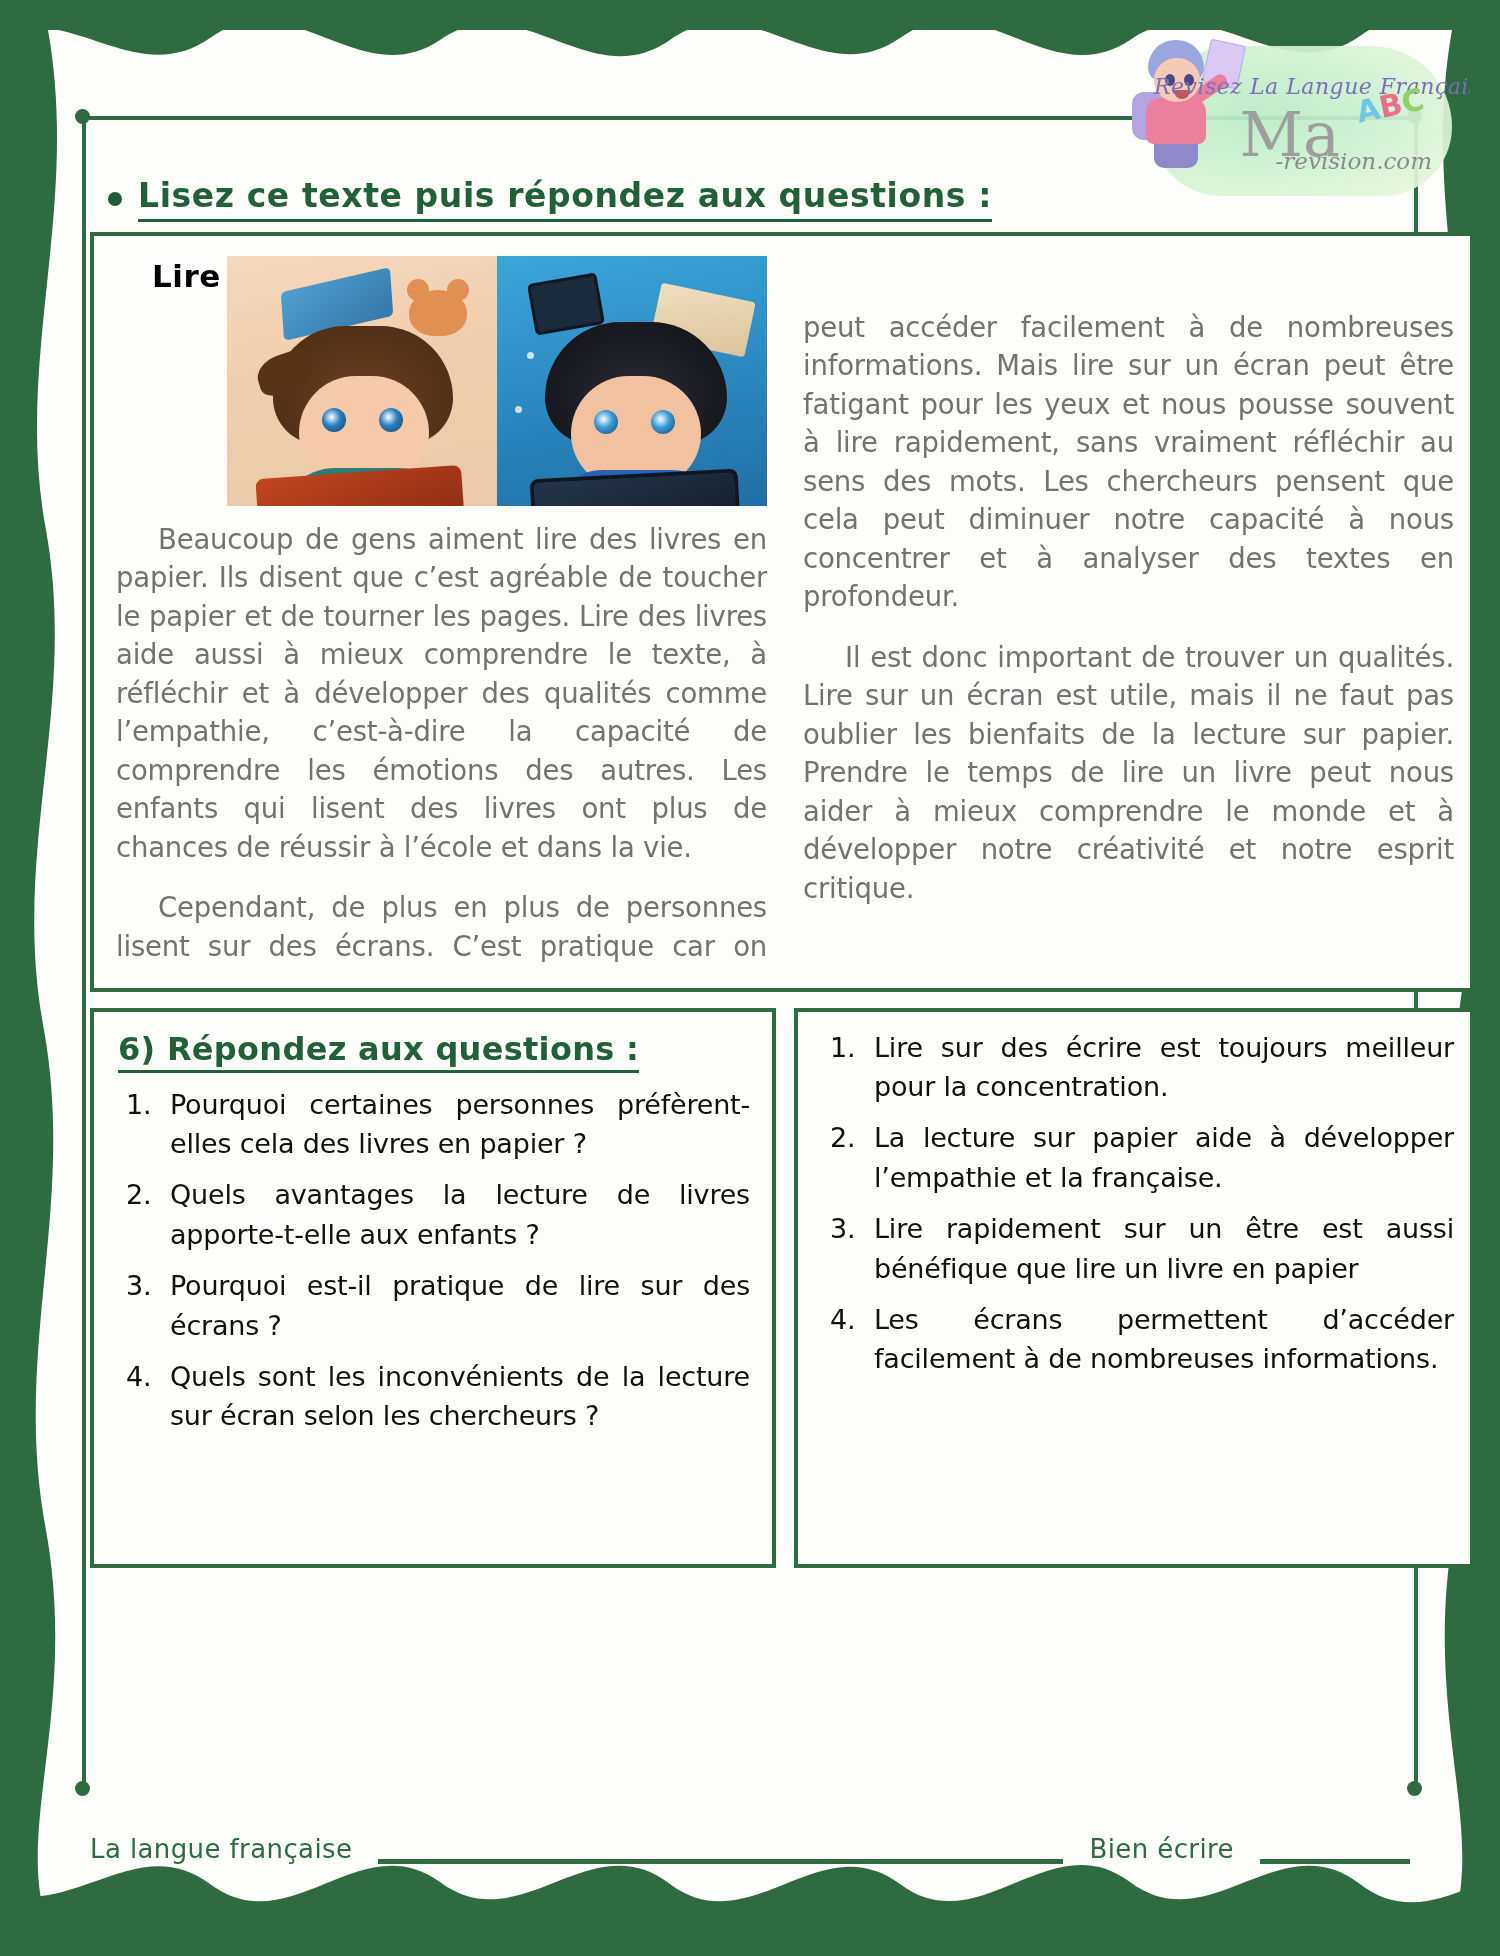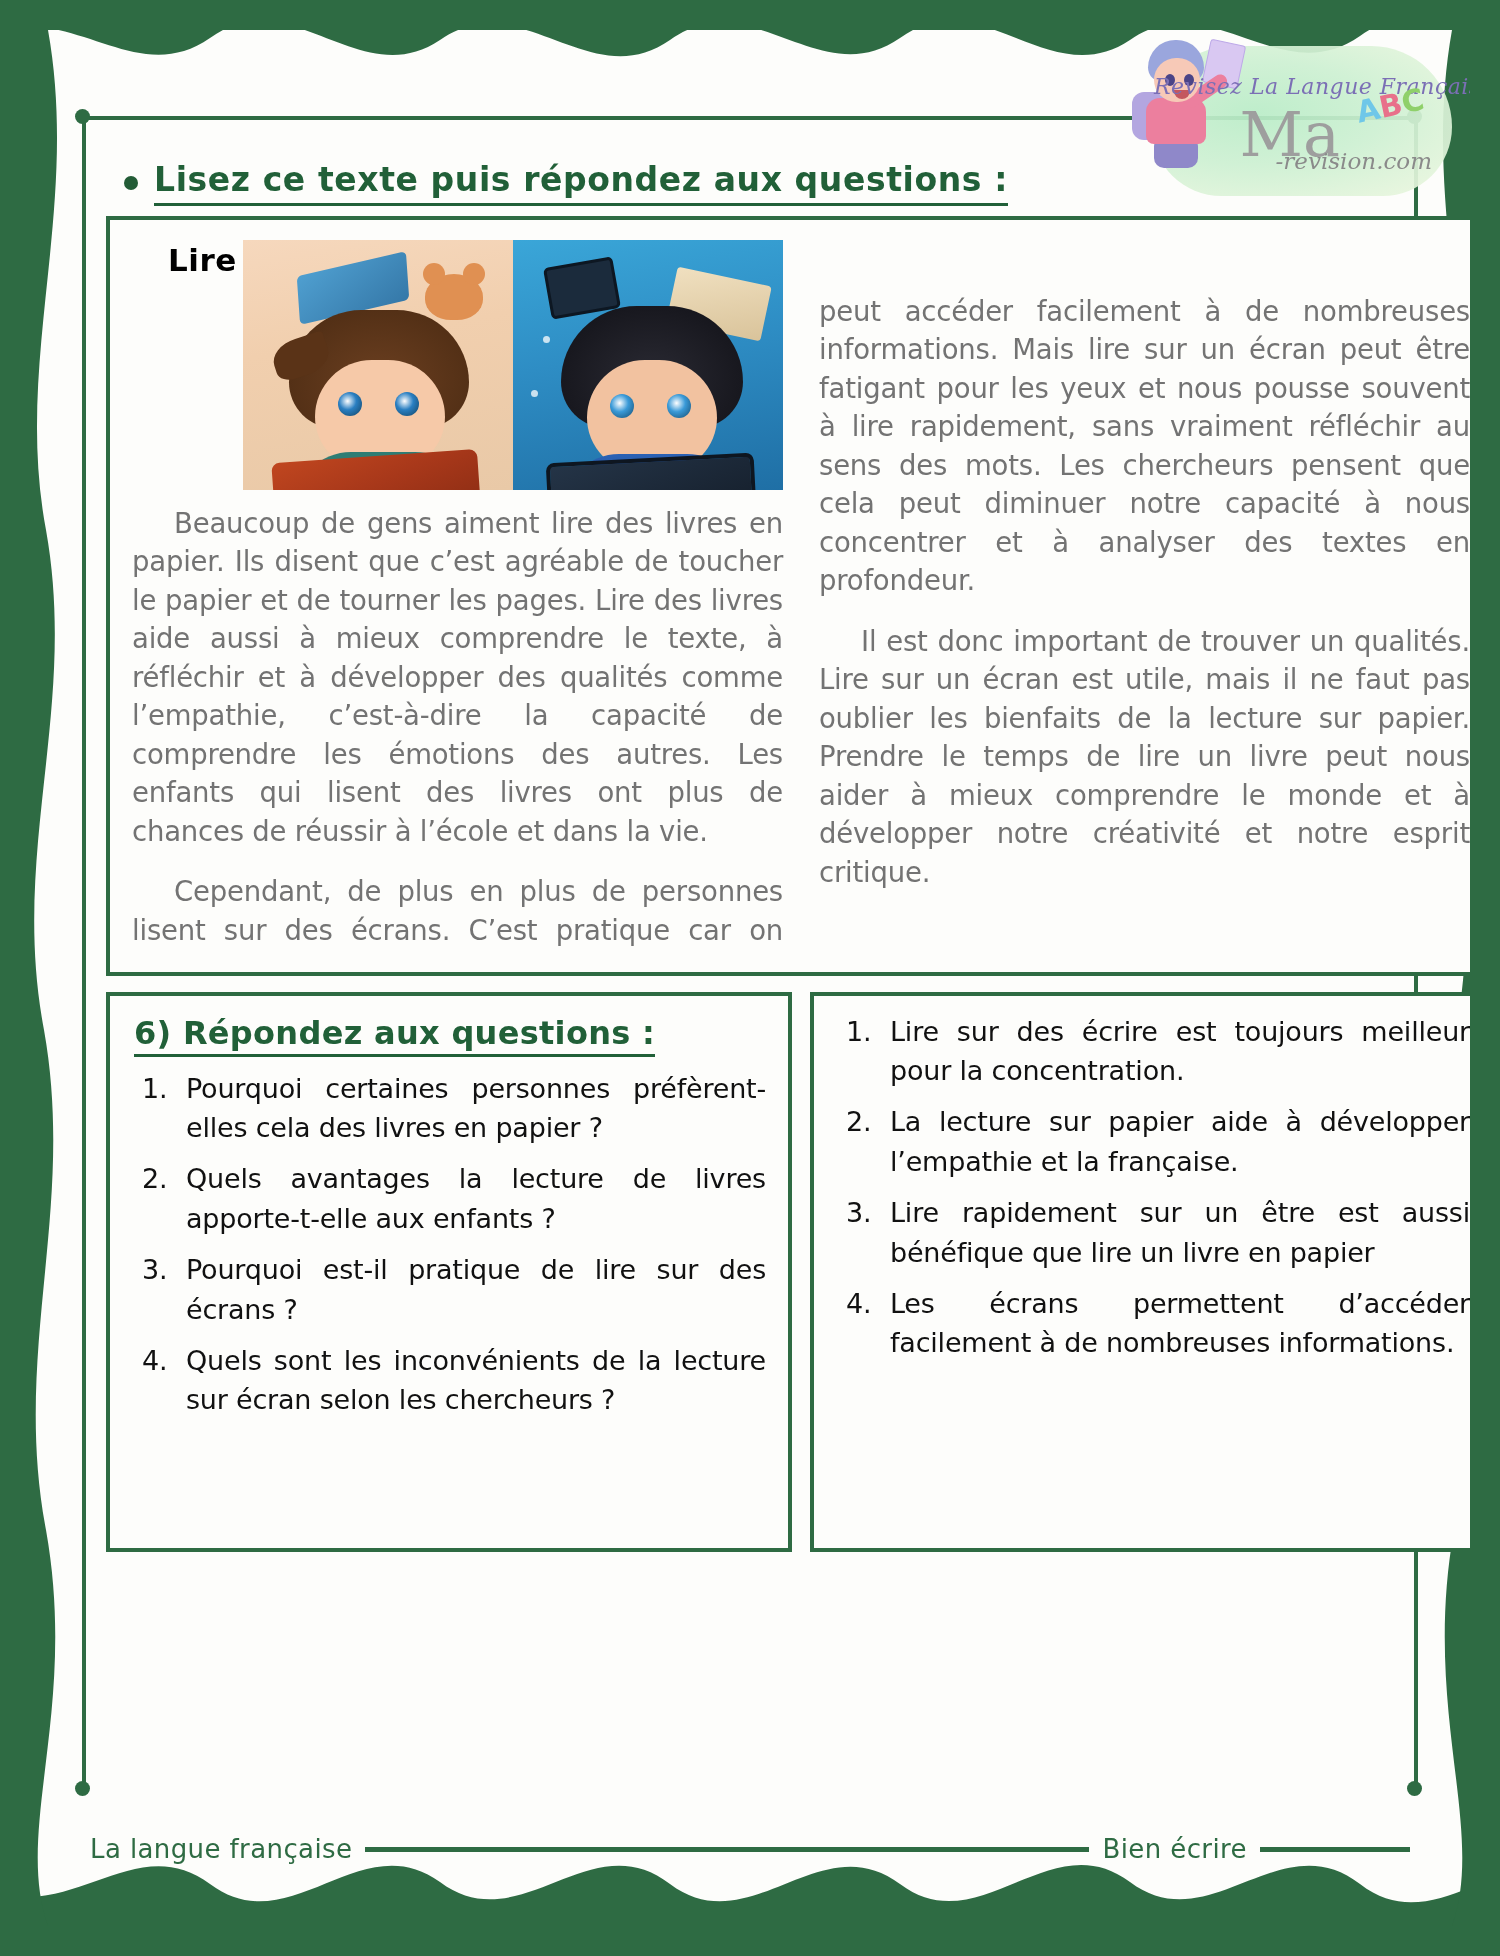--- a/index.html
+++ b/index.html
@@ -77,24 +77,23 @@
     width: 15px;
     height: 15px;
     border-radius: 50%;
     background: #2e6b43;
   }
 
   
   .content {
     position: absolute;
     left: 60px;
-    top: 84px;
+    top: 100px;
     width: 1390px;
     height: 1720px;
-    margin-left: 16px;
   }
 
   
   .instruction-row {
     display: flex;
     align-items: center;
     gap: 16px;
     margin: 46px 0 8px 18px;
   }
   .bullet {
@@ -384,22 +383,22 @@
   }
   ol.qlist > li:last-child { margin-bottom: 0; }
 
   
   .footer {
     position: absolute;
     left: 60px;
     right: 60px;
     bottom: 62px;
     display: flex;
-    align-items: center;
-    gap: 13px;
+    align-items: flex-end;
+    gap: 26px;
   }
   .footer-text {
     font-family: "DejaVu Sans", sans-serif;
     font-size: 26px;
     color: #2e6b43;
     white-space: nowrap;
     letter-spacing: 0.4px;
   }
   .footer-rule {
     flex: 1 1 auto;

